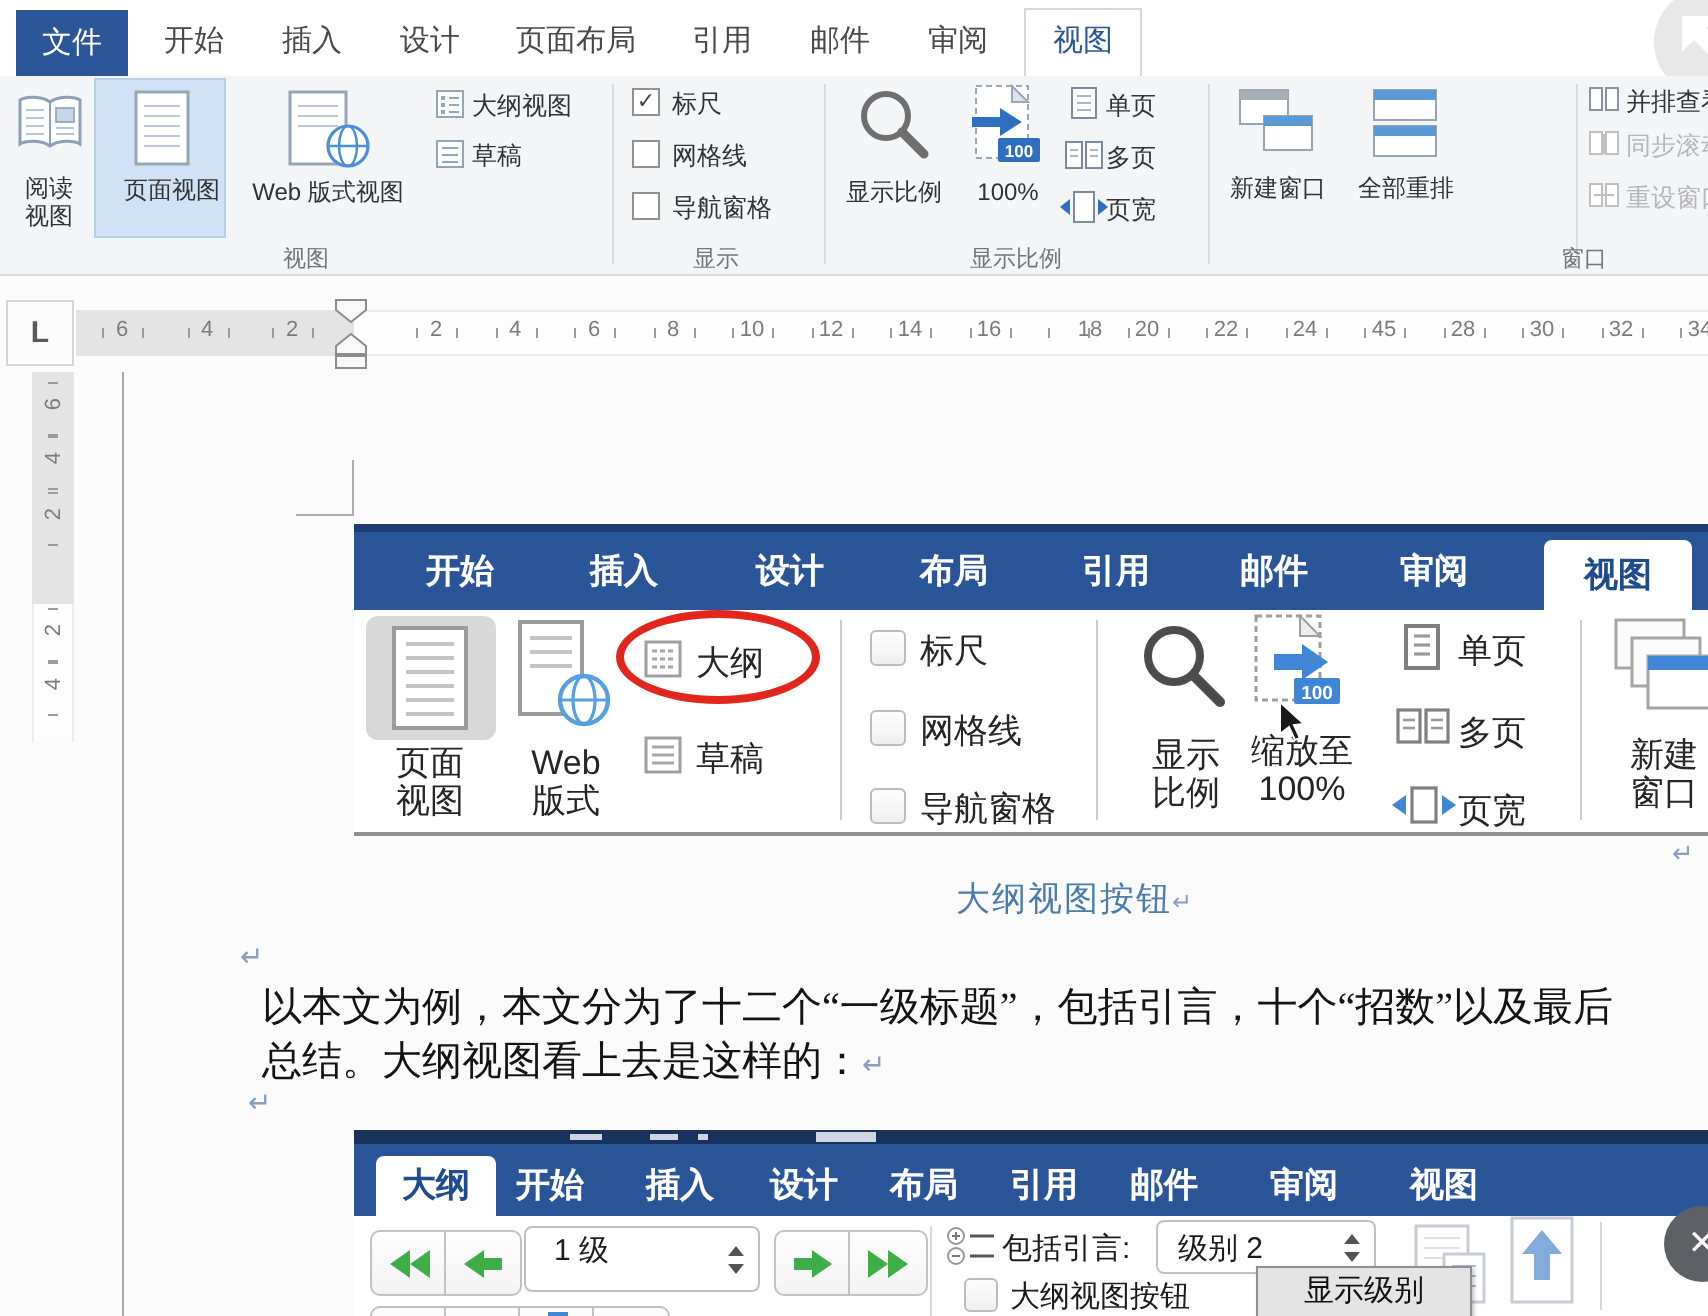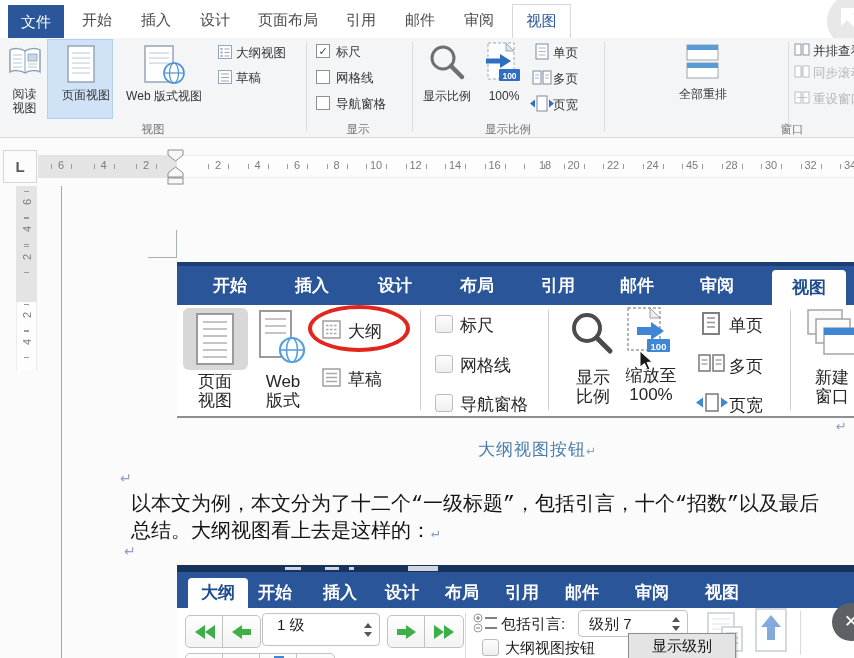--- a/index.html
+++ b/index.html
@@ -36,21 +36,21 @@
   .i1lbl{font-size:17px;color:#262626;white-space:nowrap}
   .i1lbl2{font-size:17px;color:#262626;text-align:center;line-height:19px;white-space:nowrap}
   .macchk{width:16px;height:16px;border:1px solid #bcbcbc;border-radius:3px;
           background:linear-gradient(#fdfdfd,#efefef)}
   .i2btn{border:1px solid #c2c2c2;background:linear-gradient(#fefefe,#f3f3f3);
          display:flex;align-items:center;justify-content:center}
   .dd{border:1px solid #c1c1c1;border-radius:4px;background:#fff;font-size:15px;color:#1c1c1c}
   .tooltip{background:#e4e4e4;border:1px solid #8f8f8f;font-size:15px;color:#111;
            text-align:center;line-height:23px;box-shadow:1px 1px 2px rgba(0,0,0,.25)}
   .pilcrow{color:#8aa0c0;font-size:14px}
-  .serif{font-family:Liberation Mono, monospace}
+  .serif{font-family:Liberation Serif, serif}
 </style>
 </head>
 <body>
 
 <div id="root">
 
   <div class="abs" style="left:0;top:0;width:854px;height:38px;background:#fff">
     <div class="abs filetab" style="left:8px;top:5px;width:56px;height:33px">文件</div>
     <span class="abs tabtxt" style="left:82px;top:11px">开始</span>
     <span class="abs tabtxt" style="left:141px;top:11px">插入</span>
@@ -207,20 +207,29 @@
       <svg class="abs" style="left:0;top:0" width="24" height="18">
         <rect x="7" y="1" width="10" height="15" fill="#fff" stroke="#7c8aa0"></rect>
         <polygon points="0,8.5 5,4.5 5,12.5" fill="#2f6fc1"></polygon>
         <polygon points="24,8.5 19,4.5 19,12.5" fill="#2f6fc1"></polygon>
       </svg>
       <span class="abs smlbl" style="left:23px;top:2px">页宽</span>
     </div>
     <div class="abs grplbl" style="left:412px;top:84px;width:192px">显示比例</div>
     <div class="abs divd" style="left:604px;top:4px;height:90px"></div>
 
+    <div class="abs" style="left:608px;top:3px;width:62px;height:80px">
+      <svg class="abs" style="left:11px;top:3px" width="40" height="36">
+        <rect x="1" y="1" width="24" height="17" fill="#fff" stroke="#9aa4ae"></rect>
+        <rect x="1" y="1" width="24" height="5" fill="#a7aeb6"></rect>
+        <rect x="13" y="14" width="24" height="17" fill="#fff" stroke="#9aa4ae"></rect>
+        <rect x="13" y="14" width="24" height="5" fill="#5b9bd5"></rect>
+      </svg>
+      <div class="abs biglbl" style="left:0;top:46px;width:62px">新建窗口</div>
+    </div>
     <div class="abs" style="left:672px;top:3px;width:62px;height:80px">
       <svg class="abs" style="left:14px;top:3px" width="34" height="36">
         <rect x="1" y="1" width="31" height="15" fill="#fff" stroke="#9aa4ae"></rect>
         <rect x="1" y="1" width="31" height="5" fill="#5b9bd5"></rect>
         <rect x="1" y="19" width="31" height="15" fill="#fff" stroke="#9aa4ae"></rect>
         <rect x="1" y="19" width="31" height="5" fill="#5b9bd5"></rect>
       </svg>
       <div class="abs biglbl" style="left:0;top:46px;width:62px">全部重排</div>
     </div>
     <div class="abs divd" style="left:788px;top:4px;height:90px"></div>
@@ -560,21 +569,21 @@
       <circle cx="5" cy="6" r="4" fill="#fff" stroke="#999"></circle>
         <line x1="3" y1="6" x2="7" y2="6" stroke="#777"></line>
         <line x1="5" y1="4" x2="5" y2="8" stroke="#777"></line>
       <line x1="12" y1="6" x2="24" y2="6" stroke="#555" stroke-width="1.5"></line>
       <circle cx="5" cy="16" r="4" fill="#fff" stroke="#999"></circle>
         <line x1="3" y1="16" x2="7" y2="16" stroke="#777"></line>
       <line x1="12" y1="16" x2="24" y2="16" stroke="#555" stroke-width="1.5"></line>
     </svg>
     <span class="abs" style="left:324px;top:50px;font-size:15px;color:#1c1c1c;white-space:nowrap">包括引言:</span>
     <div class="abs dd" style="left:401px;top:45px;width:110px;height:27px;box-sizing:border-box">
-      <span class="abs" style="left:10px;top:4px">级别 7</span>
+      <span class="abs" style="left:10px;top:4px">级别 2</span>
       <svg class="abs" style="left:92px;top:6px" width="10" height="15">
         <polygon points="5,0 9,5 1,5" fill="#555"></polygon>
           <polygon points="1,9 9,9 5,14" fill="#555"></polygon>
       </svg>
     </div>
     <div class="abs macchk" style="left:305px;top:74px;width:15px;height:15px"></div>
     <span class="abs" style="left:328px;top:74px;font-size:15px;color:#1c1c1c;white-space:nowrap">大纲视图按钮</span>
 
     <svg class="abs" style="left:529px;top:46px" width="40" height="44">
       <rect x="2" y="2" width="26" height="36" fill="#fff" stroke="#c6cdd7" stroke-width="1.5"></rect>

